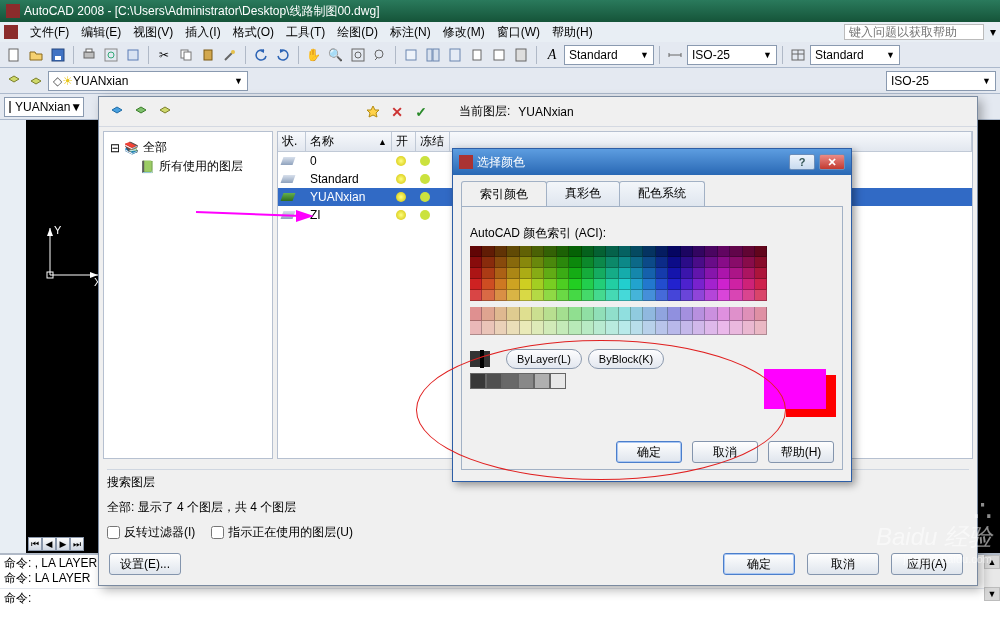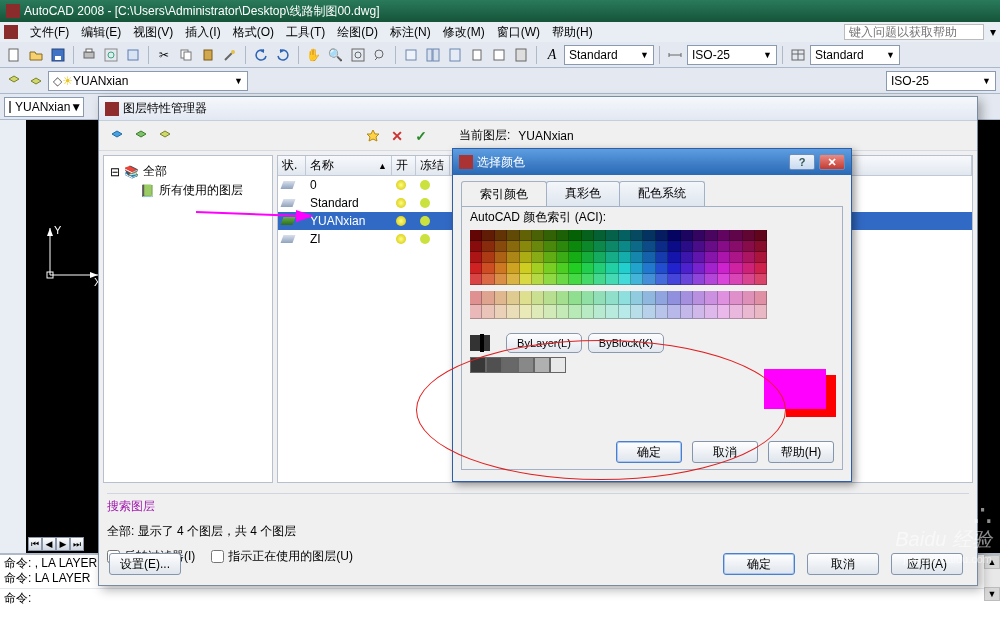--- a/index.html
+++ b/index.html
@@ -66,21 +66,21 @@
 .layer-dlg .tree .node.child { padding-left: 30px; }
 .layer-dlg .list { flex:1; border: 1px solid #b6c0d0; background:#fff; margin: 4px 4px 4px 0; }
 .layer-dlg .list .hdr { display:flex; background: linear-gradient(#f7f9fc,#e2e7ef); border-bottom:1px solid #c0c9d6; height: 20px; }
 .layer-dlg .list .hdr .col { border-right: 1px solid #c0c9d6; padding: 2px 4px; display:flex; align-items:center; }
 .layer-dlg .list .row { display:flex; height: 18px; align-items:center; }
 .layer-dlg .list .row.selected { background: #316ac5; color: #fff; }
 .layer-dlg .list .cell { padding: 0 4px; display:flex; align-items:center; gap:3px; }
 .layer-dlg .bulb { width:10px;height:10px;border-radius:50%;background:radial-gradient(#ffff80,#d0c000); }
 .layer-dlg .sun { width:10px;height:10px;border-radius:50%;background:#cbe23e; }
 .layer-dlg .diamond { width:12px;height:8px;background:linear-gradient(#d8e0ec,#8fa2bd);transform:skewX(-20deg); }
-.layer-dlg .search-area { padding: 6px 8px; color:#a21caf; }
+.layer-dlg .search-area { padding: 6px 8px; color:#000000; }
 .layer-dlg .search-line { border-bottom: 1px solid #cfd6e0; margin-bottom: 4px; }
 .layer-dlg .status { padding: 2px 8px; }
 .layer-dlg .bottom-row { display:flex; align-items:center; padding: 6px 8px; gap: 16px; }
 .layer-dlg .bottom-row .chk { display:flex; align-items:center; gap:4px; }
 .layer-dlg .bottom-row input[type=checkbox] { width:13px; height:13px; }
 .layer-dlg .dlg-btns { position: absolute; right: 14px; bottom: 10px; display:flex; gap: 12px; }
 .winbtn { min-width: 72px; height: 22px; background: linear-gradient(#fefefe,#dfe5ed); border: 1px solid #8495ad; border-radius: 3px; text-align:center; line-height:20px; }
 .winbtn.primary { border-color: #4b7ecb; box-shadow: 0 0 0 1px #a9c7f3 inset; }
 
 
@@ -88,48 +88,48 @@
 
 
 .color-dlg { position: absolute; left: 452px; top: 148px; width: 400px; height: 334px; background: #f0f0f0; border: 1px solid #2d5ea6; box-shadow: 3px 3px 8px rgba(0,0,0,.4); z-index: 20; }
 .color-dlg .cd-title { background: linear-gradient(#5d9de0,#2968b4); height: 26px; color:#fff; display:flex; align-items:center; padding:0 6px; }
 .color-dlg .cd-title .spacer { flex:1; }
 .color-dlg .cd-title .winctl { width:26px; height:16px; background: linear-gradient(#eef4fb,#c9dbef); border:1px solid #6b8db9; border-radius:2px; margin-left:4px; display:flex; align-items:center; justify-content:center; color:#355; font-weight:bold; font-size:11px; line-height:14px; }
 .color-dlg .cd-title .winctl.close { background: linear-gradient(#e98b86,#c33a30); color:#fff; }
 .color-dlg .tabs { display:flex; padding: 6px 8px 0; gap:0; }
 .color-dlg .tab { padding: 3px 18px; border:1px solid #a2b1c5; background: linear-gradient(#f3f6fa,#dfe6ef); border-bottom:none; border-radius: 3px 3px 0 0; margin-right:-1px; position:relative; }
 .color-dlg .tab.active { background:#f0f0f0; z-index:1; padding-top:4px; }
-.color-dlg .tab-body { border:1px solid #a2b1c5; margin: 0 8px; background:#f0f0f0; padding: 2px 8px; height: 264px; position:relative; }
+.color-dlg .tab-body { border:1px solid #a2b1c5; margin: 0 8px; background:#f0f0f0; padding: 18px 8px; height: 264px; position:relative; }
 .color-dlg .aci-label { margin-bottom: 4px; }
 .color-dlg .pal-big { display:flex; flex-direction:column; gap:0; }
 .color-dlg .pal-row { display:flex; }
 .color-dlg .pal-row .sw { width:12.4px; height:11px; border-right:1px solid rgba(0,0,0,.25); border-bottom:1px solid rgba(0,0,0,.25); }
 .color-dlg .pal-pastel { margin-top: 6px; }
 .color-dlg .pal-row.pastel .sw { height:14px; }
 .color-dlg .std-row { margin-top: 14px; display:flex; align-items:center; gap:0; }
 .color-dlg .std-row .sw2 { width:16px; height:16px; border:1px solid #333; }
 .color-dlg .std-row .sw2.selected { border:2px solid #000; width:18px; height:18px; }
 .color-dlg .std-row .gap { width:10px; }
-.color-dlg .std-row .btn-small { margin-left: 6px; min-width: 76px; height: 20px; border:1px solid #8b99ad; background: linear-gradient(#fdfdfe,#e2e7ef); border-radius:5px; text-align:center; line-height:18px; font-size:11px; }
+.color-dlg .std-row .btn-small { margin-left: 6px; min-width: 76px; height: 20px; border:1px solid #8b99ad; background: linear-gradient(#fdfdfe,#e2e7ef); border-radius:10px; text-align:center; line-height:18px; font-size:11px; }
 .color-dlg .gray-row { margin-top: 4px; display:flex; }
 .color-dlg .gray-row .sw2 { width:16px; height:16px; border:1px solid #666; }
 .color-dlg .color-input-row { margin-top: 10px; }
 .color-dlg .color-input-row input { width: 170px; height: 18px; border:1px solid #8a99ae; padding:0 4px; }
 .color-dlg .preview { position:absolute; right: 16px; bottom: 60px; }
 .color-dlg .preview .back { width: 50px; height: 42px; background:#f00; position:absolute; left: 22px; top: 6px; }
 .color-dlg .preview .front { width: 62px; height: 40px; background:#f0f; position:relative; }
 .color-dlg .cd-btns { position:absolute; bottom: 6px; right: 8px; display:flex; gap:10px; }
 .color-dlg .cd-btns .winbtn { min-width: 66px; height: 22px; }
 
 
 .ellipse-annot { position:absolute; left: 416px; top: 340px; width: 370px; height: 140px; border: 1px solid #e02020; border-radius: 50%; z-index: 25; pointer-events:none; }
 
 
 .watermark { position:absolute; right: 8px; bottom: 54px; z-index:30; color: rgba(255,255,255,.55); text-align:right; pointer-events:none; }
-.watermark .big { font-size: 20px; font-style: italic; font-family: Arial; }
+.watermark .big { font-size: 24px; font-style: italic; font-family: Arial; }
 .watermark .small { font-size: 11px; font-family: Arial; }
 .watermark .paw { font-size: 30px; line-height: 20px; }
 
 .acad-mini { width:14px;height:14px;background:#a33; display:inline-block; margin-right:4px; }
 
 </style>
 </head>
 <body>
 
 <div class="title-bar">
@@ -456,24 +456,20 @@
   </div>
   <div class="cmd-line"><span>命令:</span></div>
   <div class="cmd-scroll">
     <div class="arr">▲</div>
     <div class="track"></div>
     <div class="arr">▼</div>
   </div>
 </div>
 
 <div class="layer-dlg">
-  <div class="dlg-title">
-    <span class="icon"></span>
-    <span>图层特性管理器</span>
-  </div>
   <div class="dlg-toolbar">
     <span class="tb-btn">
         <svg viewBox="0 0 14 14">
           <path d="M2 5 L7 2 L12 5 L7 8z" fill="#48a0e0" stroke="#1f6da6"></path>
         </svg>
       </span>
     <span class="tb-btn">
         <svg viewBox="0 0 14 14">
           <path d="M2 5 L7 2 L12 5 L7 8z" fill="#7ec06d" stroke="#3a7d29"></path>
         </svg>

